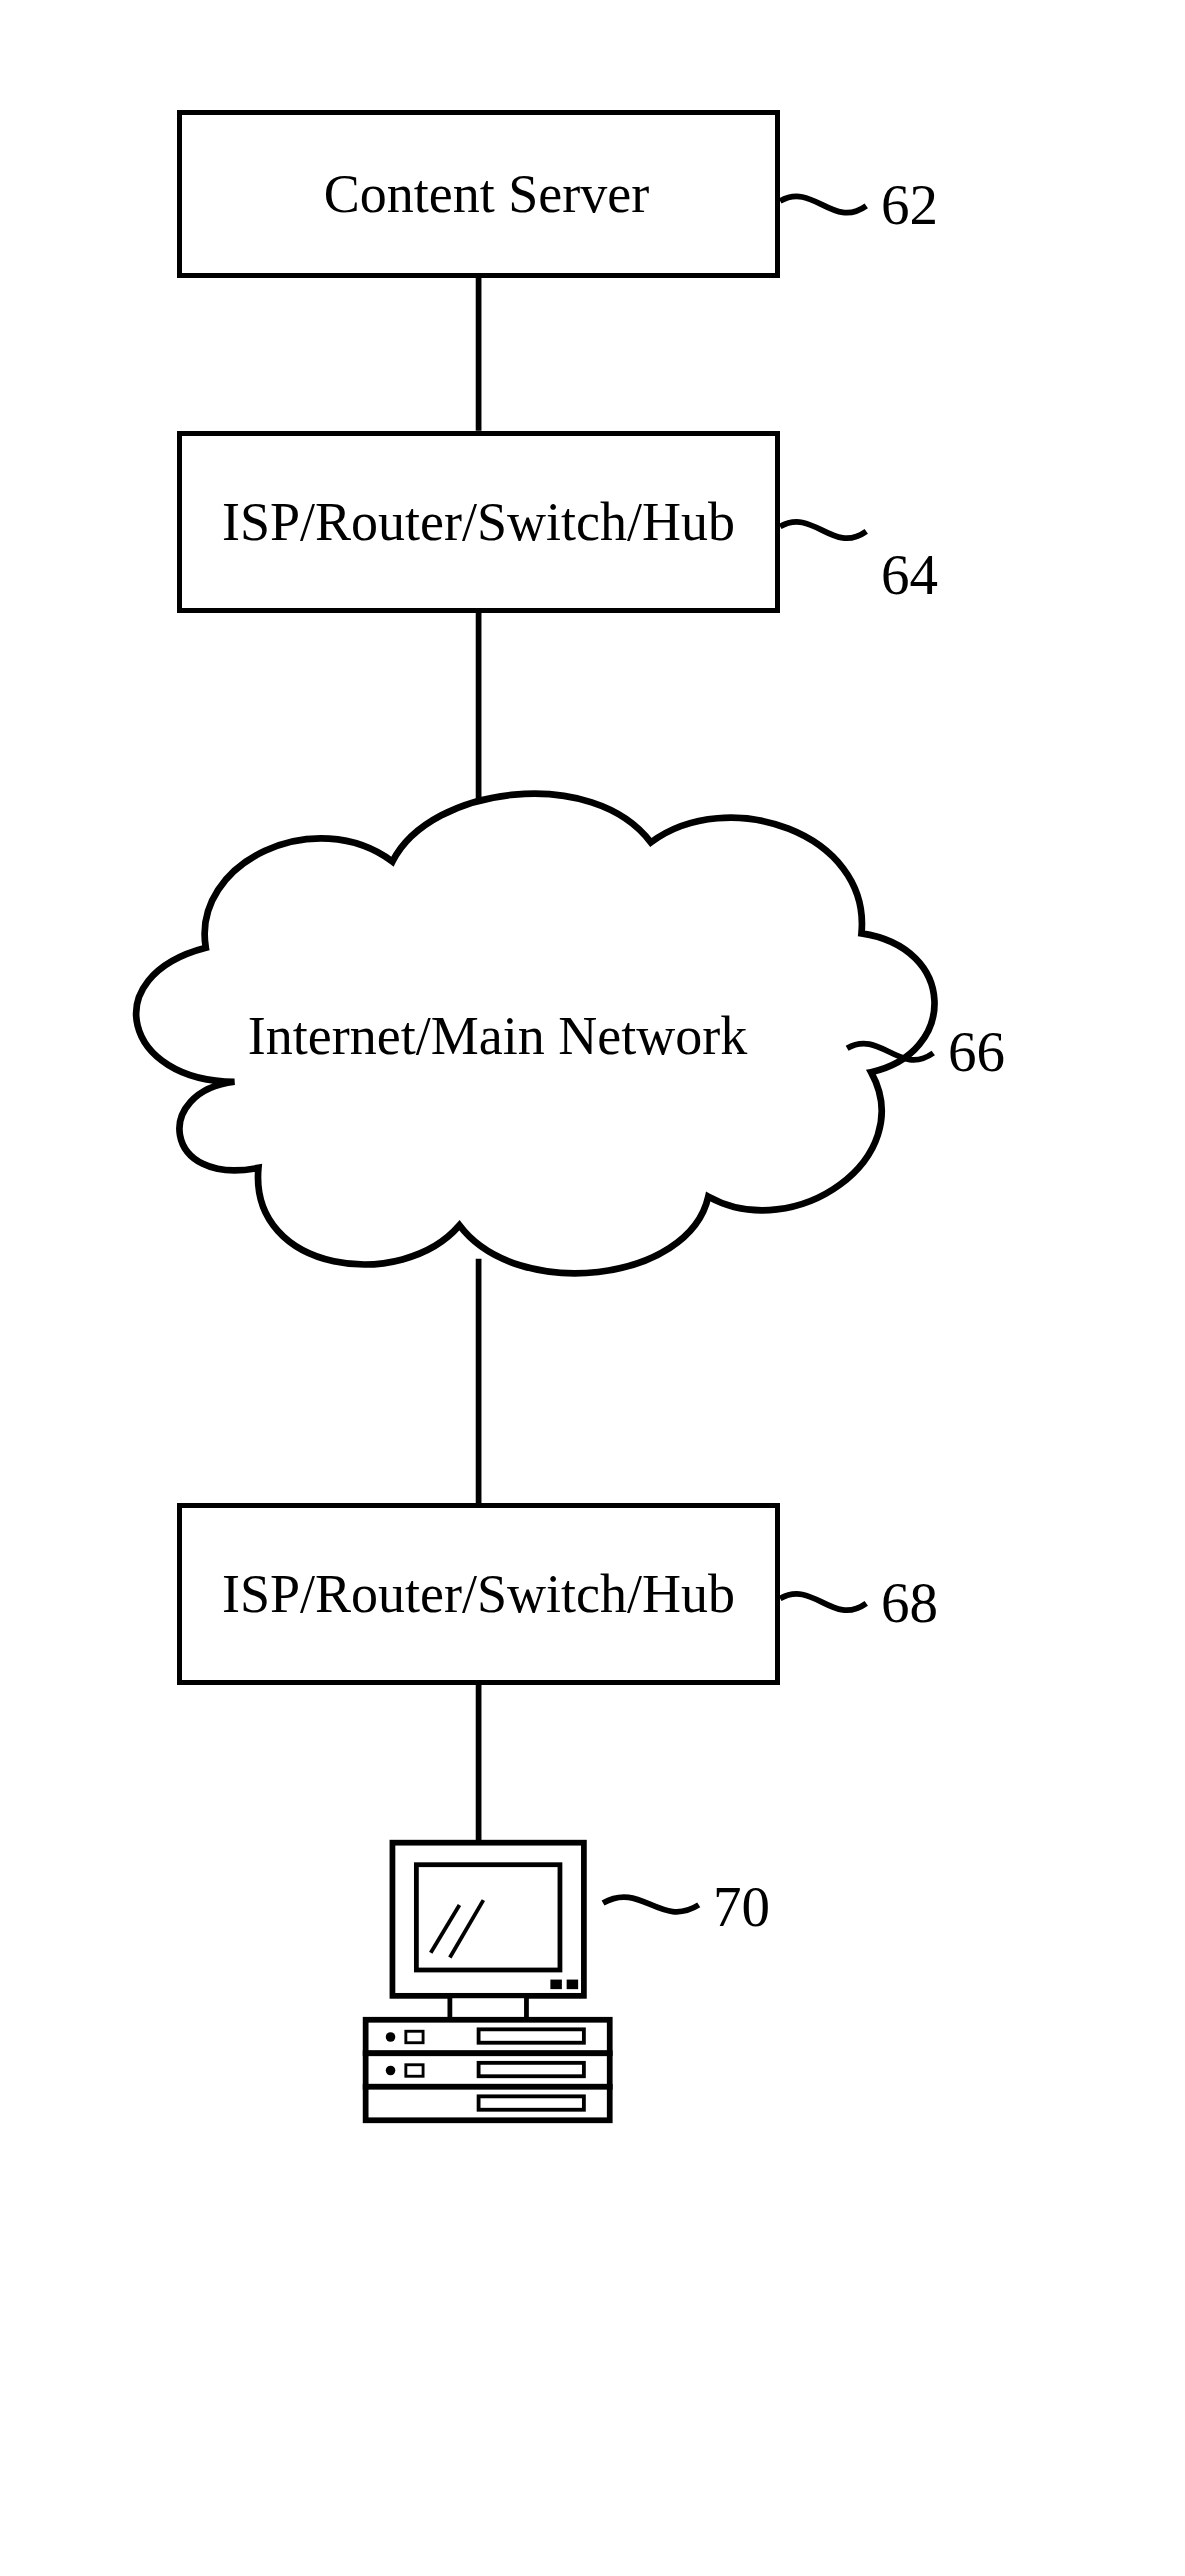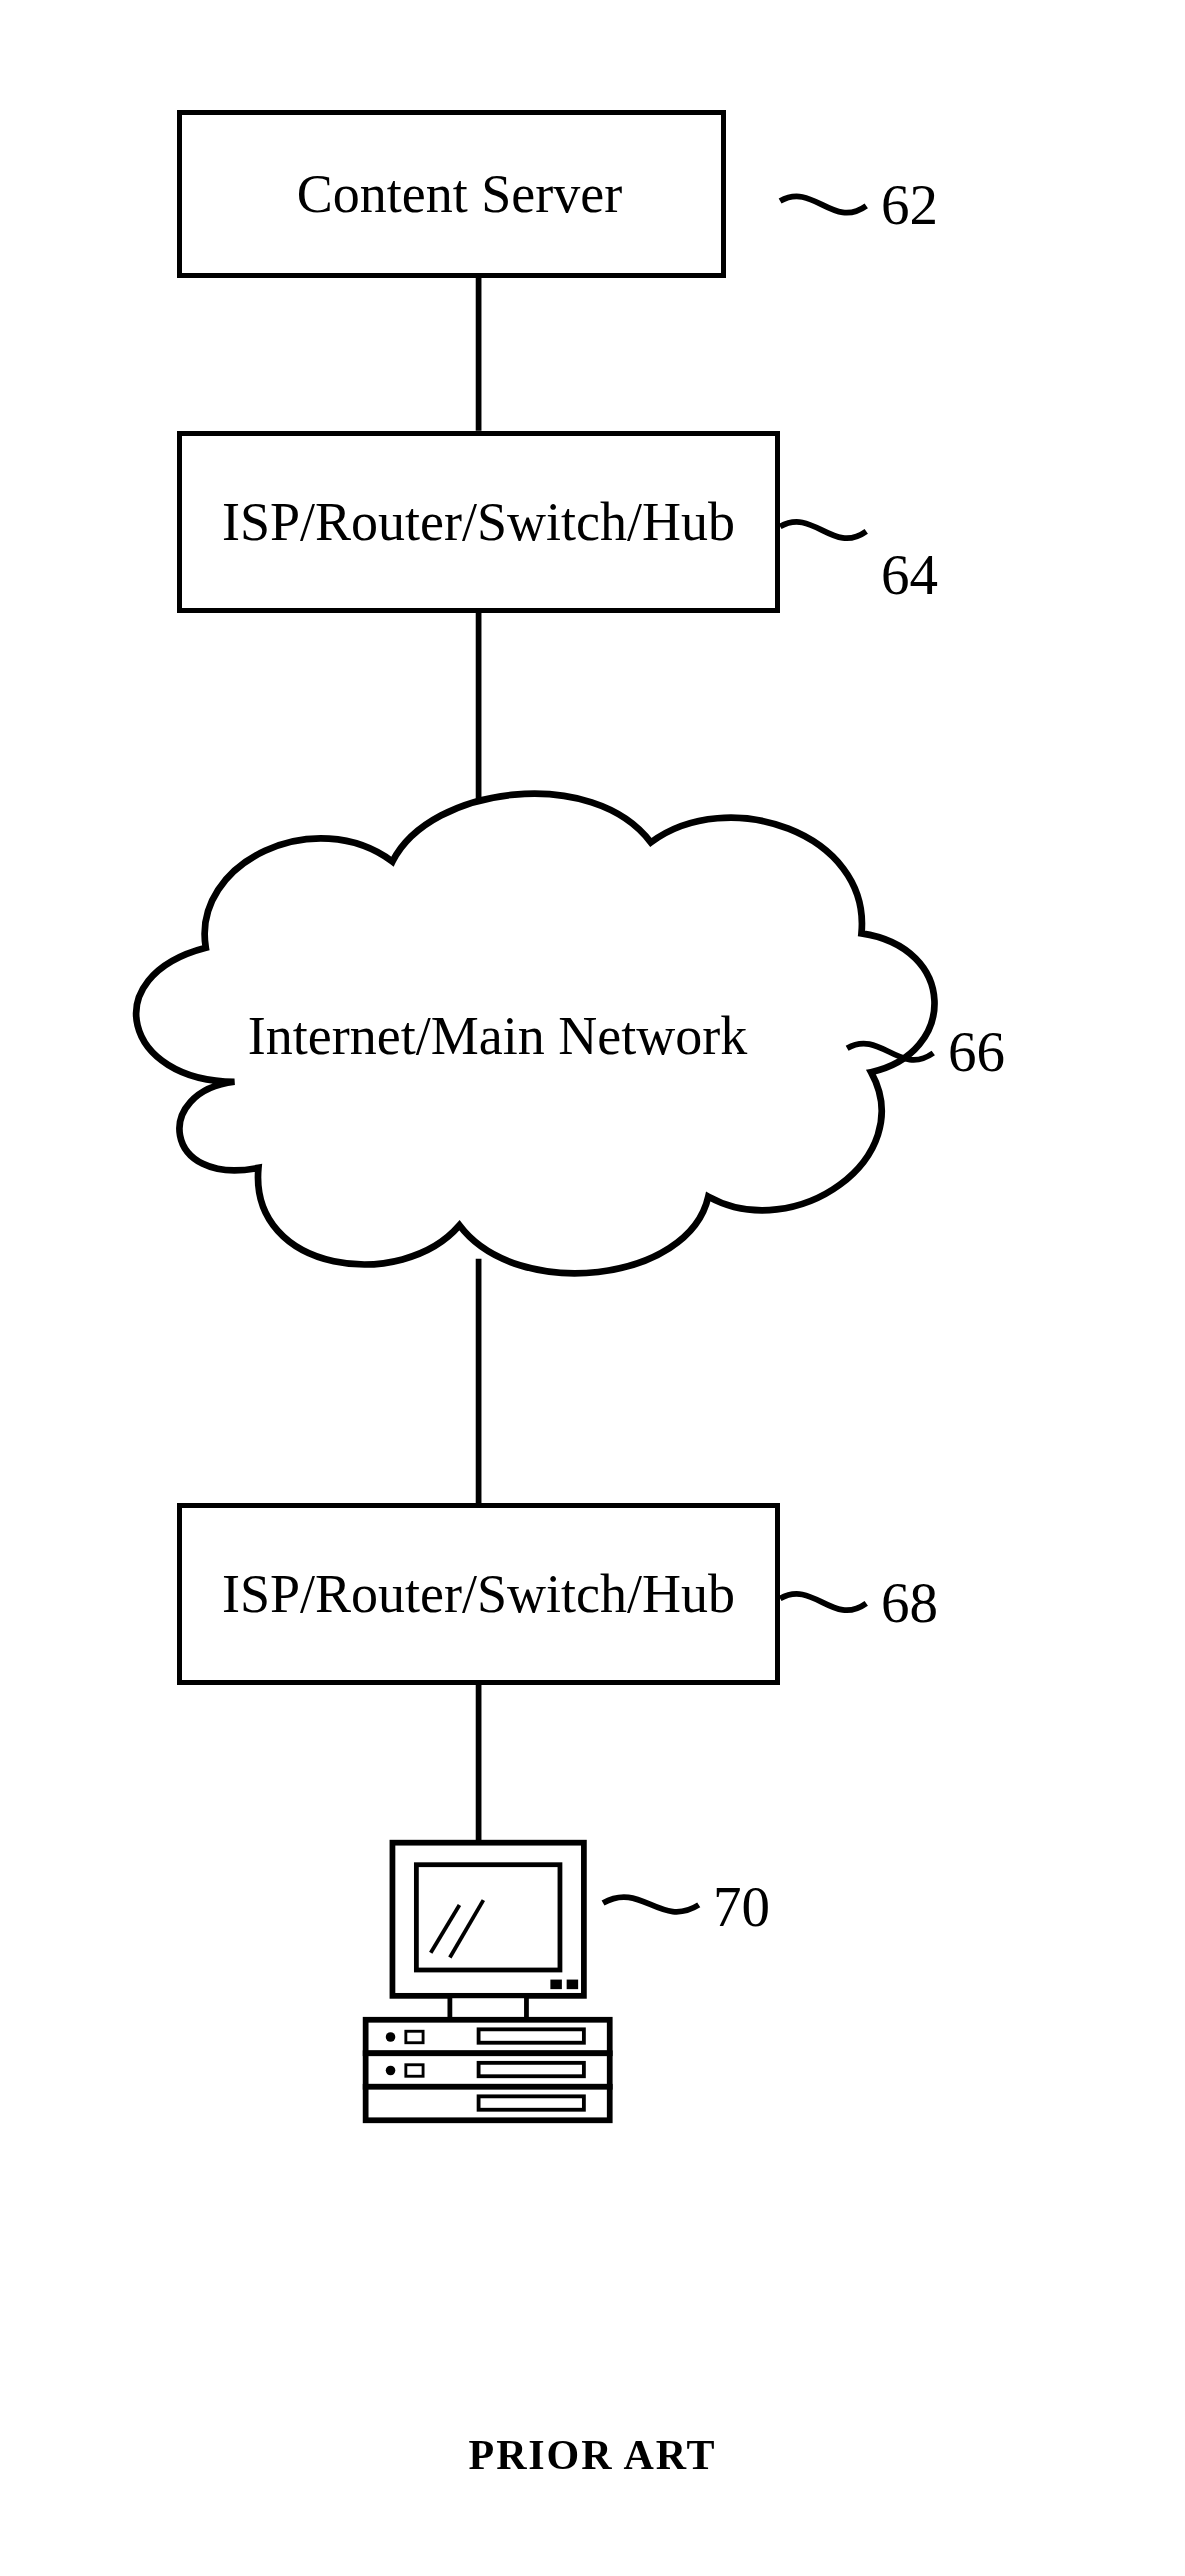--- a/index.html
+++ b/index.html
@@ -113,36 +113,35 @@
       <rect x="500" y="2120" width="110" height="14" fill="#fff" stroke="#000" stroke-width="4"></rect>
       <rect x="500" y="2155" width="110" height="14" fill="#fff" stroke="#000" stroke-width="4"></rect>
       <rect x="500" y="2190" width="110" height="14" fill="#fff" stroke="#000" stroke-width="4"></rect>
       <circle cx="408" cy="2128" r="5" fill="#000"></circle>
       <rect x="424" y="2122" width="18" height="12" fill="#fff" stroke="#000" stroke-width="3"></rect>
       <circle cx="408" cy="2163" r="5" fill="#000"></circle>
       <rect x="424" y="2157" width="18" height="12" fill="#fff" stroke="#000" stroke-width="3"></rect>
     </g>
   </svg>
 
-  <div class="node-box" style="left:177px; top:110px; width:549px; height:168px;padding-left:16px;">
+  <div class="node-box" style="left:177px; top:110px; width:603px; height:168px;padding-left:16px;">
     <span>Content Server</span>
   </div>
   <div class="ref-label" style="left:881px; top:172px;">62</div>
 
   <div class="node-box" style="left:177px; top:431px; width:603px; height:182px;">
     <span>ISP/Router/Switch/Hub</span>
   </div>
   <div class="ref-label" style="left:881px; top:498px;margin-top:44px;">64</div>
 
   <div style="position:absolute; left:191px; top:1005px; width:613px; text-align:center; font-size:54px;">Internet/Main Network</div>
   <div class="ref-label" style="left:948px; top:1019px;">66</div>
 
   <div class="node-box" style="left:177px; top:1503px; width:603px; height:182px;">
     <span>ISP/Router/Switch/Hub</span>
   </div>
   <div class="ref-label" style="left:881px; top:1570px;">68</div>
 
   <div class="ref-label" style="left:713px; top:1874px;">70</div>
 
-  <div class="fig-sub" style="left:0; top:2431px;">PRIOR ART</div>
 
 </div>
 
 
 </body></html>

